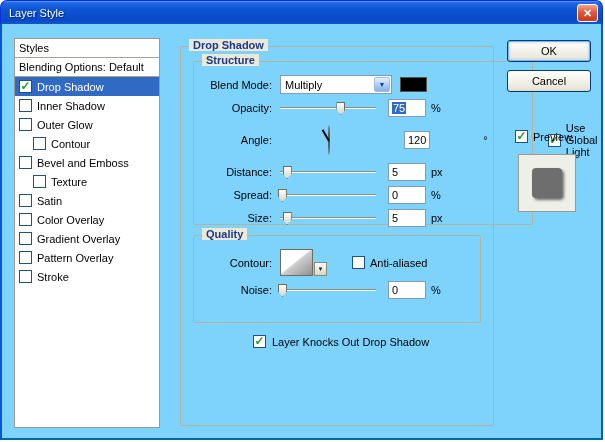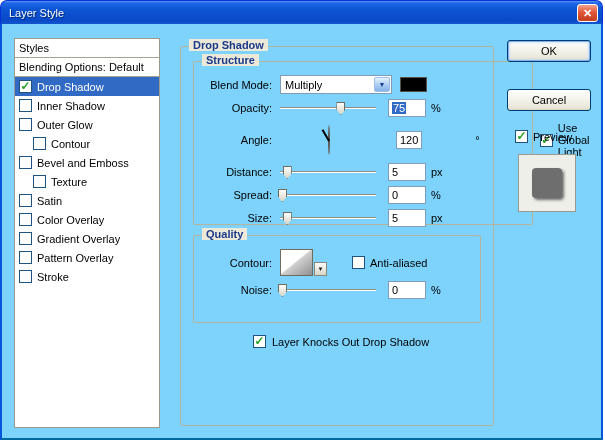--- a/index.html
+++ b/index.html
@@ -86,21 +86,21 @@
   .field { height:18px; width:38px; background:#fff; border:1px solid #7F9DB9; font-size:11px;
            display:flex; align-items:center; padding:0 3px; margin-left:12px; }
   .sel { background:var(--selection,#316AC5); color:#fff; padding:0 1px; }
   .unit { margin-left:5px; }
 
   
   .angle-row { min-height:34px;gap:48px; }
   .dial { position:relative; width:30px; height:30px; border-radius:50%; background:#fff;
           border:1px solid #555; box-shadow: inset -1px -2px 3px #cfcfcf; cursor:pointer; }
   .dial-line { position:absolute; left:50%; top:50%; width:13px; height:2px; background:#000; transform-origin:0 50%; }
-  .angle-row .field { width:34px; margin-left:18px; }
+  .angle-row .field { width:34px; margin-left:26px; }
   .inline-check { display:flex; align-items:center; margin-left:12px; }
   .inline-check .xp-checkbox { margin-right:5px; }
 
   
   .contour-wrap { display:flex; align-items:center; }
   .contour-thumb { width:33px; height:27px; border:1px solid #6e6c60;
                    background:linear-gradient(to bottom right,#ffffff 46%,#cfcfcf 50%,#8f8f8f 100%); cursor:pointer; }
   .contour-arrow { width:13px; height:14px; margin-left:1px; align-self:flex-end;
                    background:linear-gradient(180deg,#fdfdfc,#d9d6c6); border:1px solid #8a887c;
                    display:flex; align-items:center; justify-content:center; font-size:6px; color:#222; cursor:pointer; }
@@ -110,21 +110,21 @@
 
   
   .btn {
     position:absolute; left:505px; width:84px; height:22px;
     background:linear-gradient(180deg,#ffffff,#F4F3EC 45%,#E9E6D8 90%,#D8D5C4);
     border:1px solid #003C74; border-radius:3px; font-size:11px; color:#000;
     display:flex; align-items:center; justify-content:center; cursor:pointer;text-align:center;
   }
   .btn.default { box-shadow: inset 0 0 0 1px #7EB2F2, inset 0 0 3px 1px #A9CBF5; }
   .btn-ok { top:16px; }
-  .btn-cancel { top:46px;margin-top:19px; }
+  .btn-cancel { top:46px; }
   .btn-newstyle { top:76px; }
 
   .preview-check { position:absolute; left:513px; top:106px; display:flex; align-items:center; font-size:11px; }
   .preview-check .xp-checkbox { margin-right:5px; }
 
   .preview-swatch-box {
     position:absolute; left:516px; top:130px; width:58px; height:58px;
     background:#EFEFEA; border:1px solid #9a9a90;
     display:flex; align-items:center; justify-content:center;
   }

